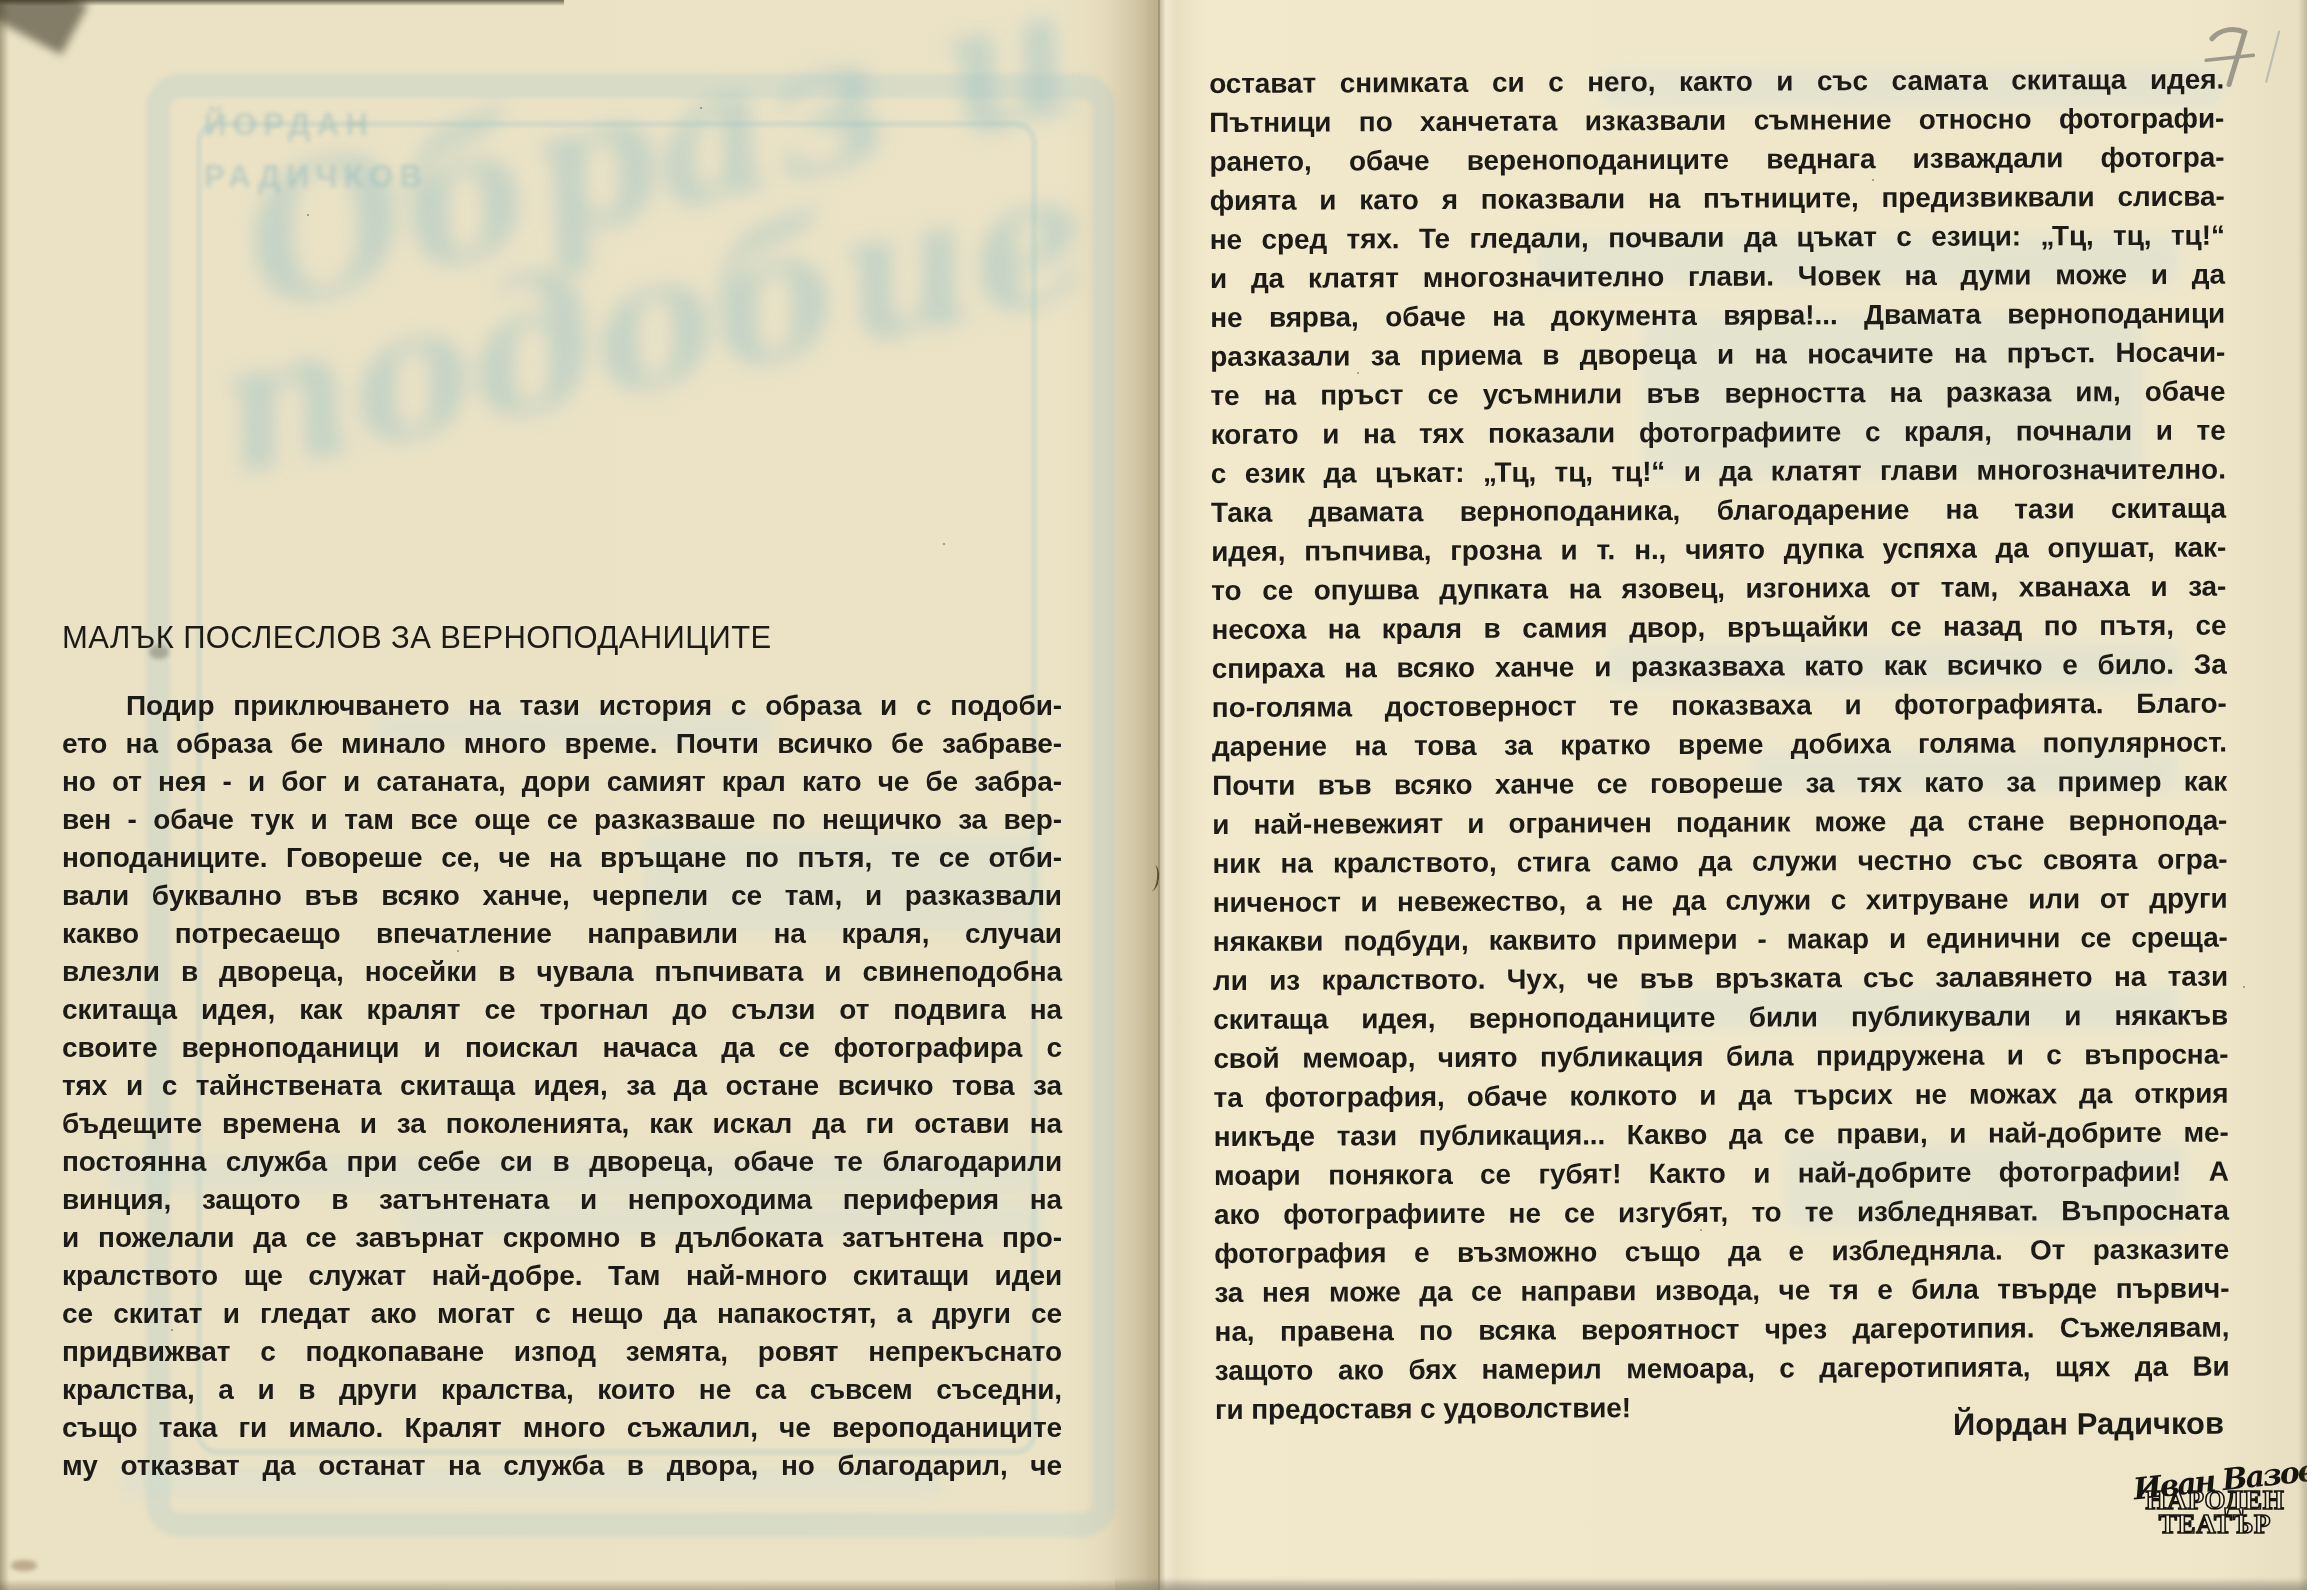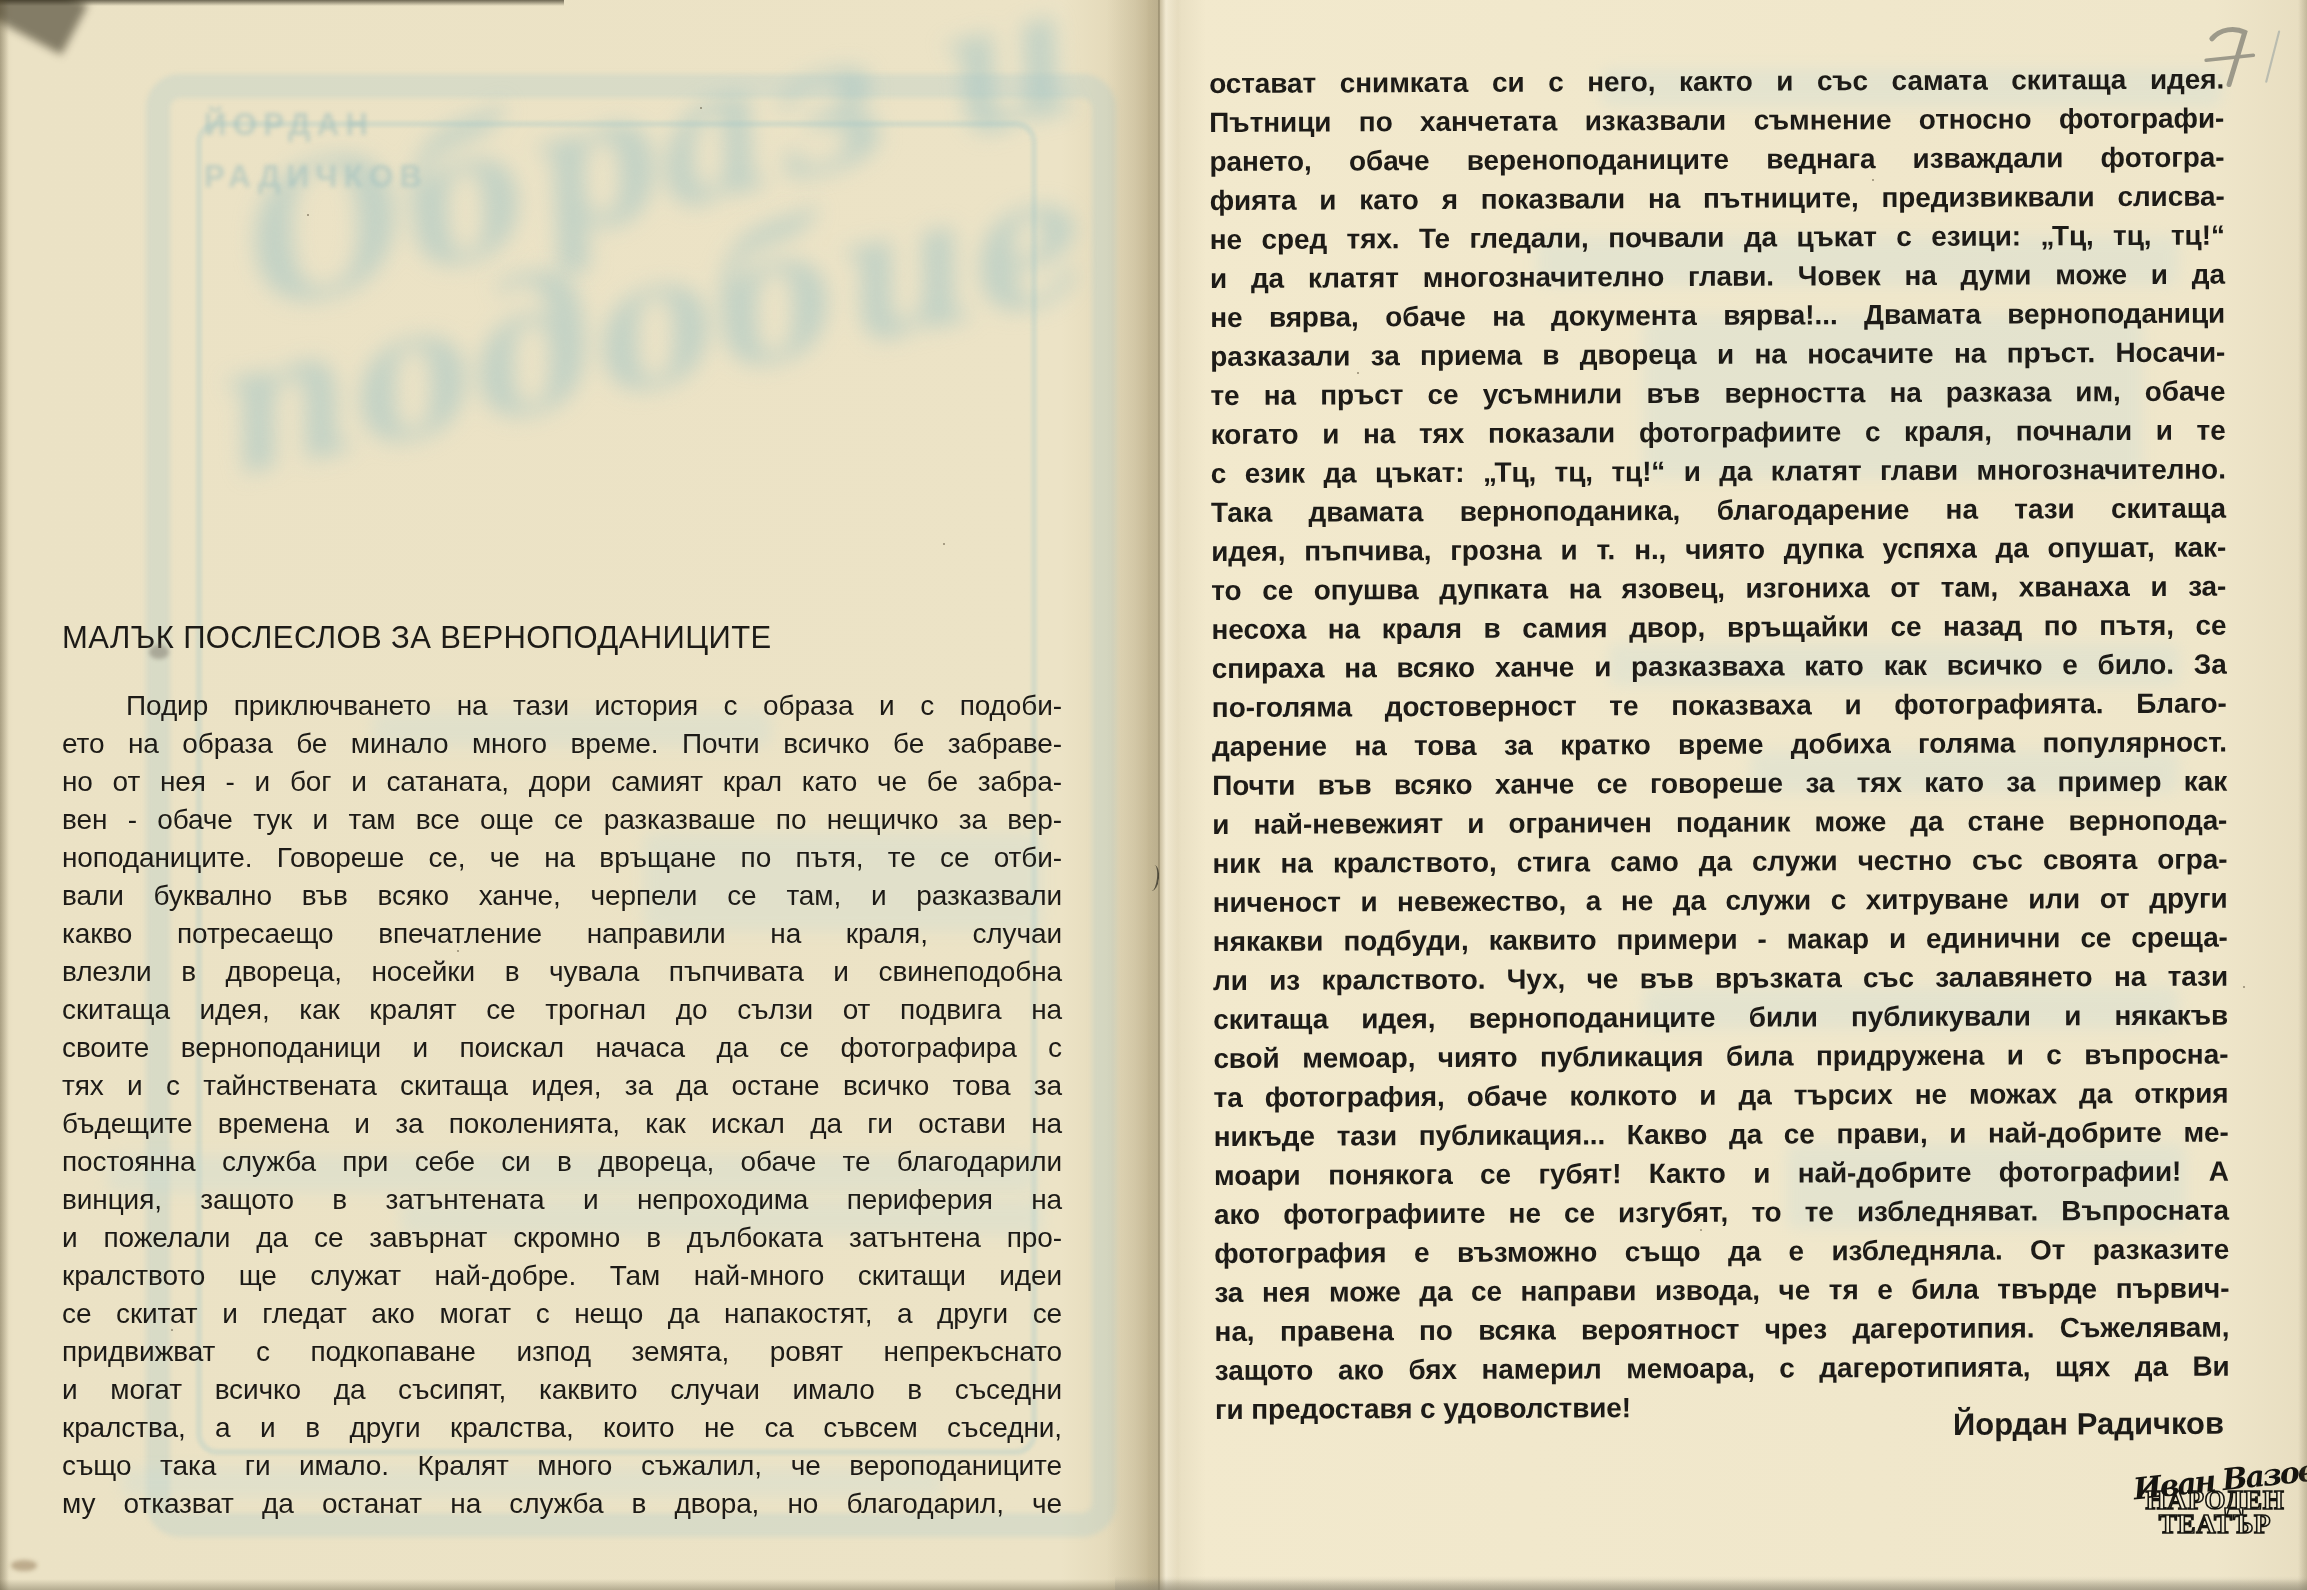--- a/index.html
+++ b/index.html
@@ -57,21 +57,21 @@
   .st { position:absolute; background:var(--showthrough,#c9dcd6); opacity:.3;
         filter:blur(7.1px); border-radius:10px; pointer-events:none; }
 
   
   .heading {
     position:absolute; left:62px; top:599px; width:1000px;
     font-size:31px; font-weight:400; letter-spacing:0.4px;
   }
   .body-left {
     position:absolute; left:62px; top:687px; width:1000px;
-    font-size:28px; font-weight:400; line-height:38px; letter-spacing:-0.1px;
+    font-size:28px; font-weight:700; line-height:38px; letter-spacing:-0.1px;
   }
   .body-right {
     position:absolute; left:1209px; top:64px; width:1015px;
     font-size:28px; font-weight:700; line-height:39px; letter-spacing:-0.1px;
     transform:rotate(-.25deg); transform-origin:left top;
   }
   .tline { text-align:justify; text-align-last:justify; }
   .body-left .tline:first-child { text-indent:64px; }
   .body-right .tline:last-child { text-align-last:left; }
   .signature {
@@ -139,21 +139,20 @@
         <div class="tline">скитаща идея, как кралят се трогнал до сълзи от подвига на</div>
         <div class="tline">своите верноподаници и поискал начаса да се фотографира с</div>
         <div class="tline">тях и с тайнствената скитаща идея, за да остане всичко това за</div>
         <div class="tline">бъдещите времена и за поколенията, как искал да ги остави на</div>
         <div class="tline">постоянна служба при себе си в двореца, обаче те благодарили</div>
         <div class="tline">винция, защото в затънтената и непроходима периферия на</div>
         <div class="tline">и пожелали да се завърнат скромно в дълбоката затънтена про-</div>
         <div class="tline">кралството ще служат най-добре. Там най-много скитащи идеи</div>
         <div class="tline">се скитат и гледат ако могат с нещо да напакостят, а други се</div>
         <div class="tline">придвижват с подкопаване изпод земята, ровят непрекъснато</div>
-        <div class="tline">и могат всичко да съсипят, каквито случаи имало в съседни</div>
         <div class="tline">кралства, а и в други кралства, които не са съвсем съседни,</div>
         <div class="tline">също така ги имало. Кралят много съжалил, че вероподаниците</div>
         <div class="tline">му отказват да останат на служба в двора, но благодарил, че</div>
       </div>
   </div>
 
   <div class="fold"></div>
   <div class="fold-line"></div>
   <div class="crease-mark"></div>
 

